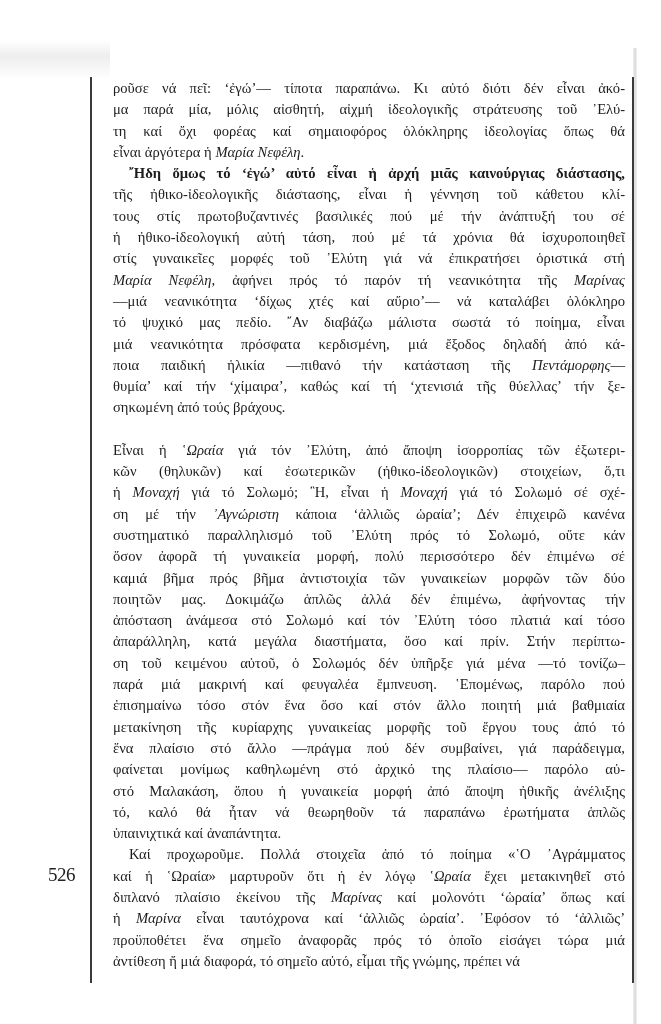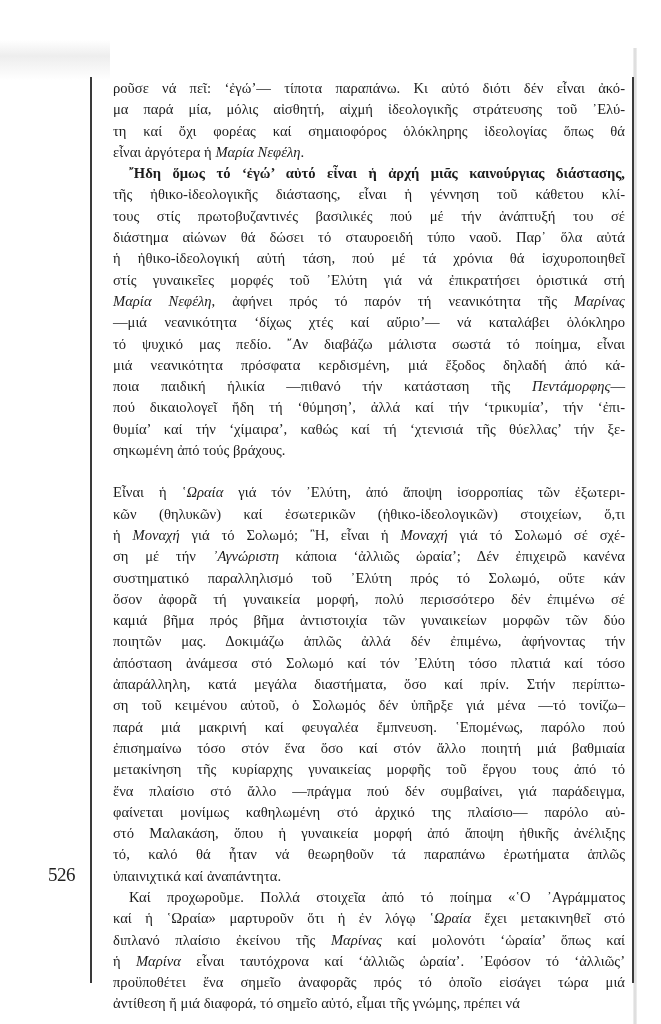--- a/index.html
+++ b/index.html
@@ -57,29 +57,27 @@
     <div class="para" style="text-indent: 0px;">
       <span class="line"><span>ροῦσε νά πεῖ: ‘ἐγώ’— τίποτα παραπάνω. Κι αὐτό διότι δέν εἶναι ἀκό-</span></span>
       <span class="line"><span>μα παρά μία, μόλις αἰσθητή, αἰχμή ἰδεολογικῆς στράτευσης τοῦ ᾿Ελύ-</span></span>
       <span class="line"><span>τη καί ὄχι φορέας καί σημαιοφόρος ὁλόκληρης ἰδεολογίας ὅπως θά</span></span>
       <span class="line last"><span>εἶναι ἀργότερα ἡ </span><em>Μαρία Νεφέλη</em><span>.</span></span>
     </div>
     <div class="para indent" style="text-indent: 0px;">
       <span class="line" style="padding-left: 16px; font-weight: bold;"><span>῎Ηδη ὅμως τό ‘ἐγώ’ αὐτό εἶναι ἡ ἀρχή μιᾶς καινούργιας διάστασης,</span></span>
       <span class="line"><span>τῆς ἠθικο-ἰδεολογικῆς διάστασης, εἶναι ἡ γέννηση τοῦ κάθετου κλί-</span></span>
       <span class="line"><span>τους στίς πρωτοβυζαντινές βασιλικές πού μέ τήν ἀνάπτυξή του σέ</span></span>
-      <span class="line"><span>διάστημα αἰώνων θά δώσει τό σταυροειδή τύπο ναοῦ. Παρ᾿ ὅλα αὐτά</span></span>
       <span class="line"><span>ἡ ἠθικο-ἰδεολογική αὐτή τάση, πού μέ τά χρόνια θά ἰσχυροποιηθεῖ</span></span>
       <span class="line"><span>στίς γυναικεῖες μορφές τοῦ ᾿Ελύτη γιά νά ἐπικρατήσει ὁριστικά στή</span></span>
       <span class="line"><em>Μαρία Νεφέλη</em><span>, ἀφήνει πρός τό παρόν τή νεανικότητα τῆς </span><em>Μαρίνας</em></span>
       <span class="line"><span>—μιά νεανικότητα ‘δίχως χτές καί αὔριο’— νά καταλάβει ὁλόκληρο</span></span>
       <span class="line"><span>τό ψυχικό μας πεδίο. ῎Αν διαβάζω μάλιστα σωστά τό ποίημα, εἶναι</span></span>
       <span class="line"><span>μιά νεανικότητα πρόσφατα κερδισμένη, μιά ἔξοδος δηλαδή ἀπό κά-</span></span>
       <span class="line"><span>ποια παιδική ἡλικία —πιθανό τήν κατάσταση τῆς </span><em>Πεντάμορφης</em><span>—</span></span>
-      <span class="line"><span>πού δικαιολογεῖ ἤδη τή ‘θύμηση’, ἀλλά καί τήν ‘τρικυμία’, τήν ‘ἐπι-</span></span>
       <span class="line"><span>θυμία’ καί τήν ‘χίμαιρα’, καθώς καί τή ‘χτενισιά τῆς θύελλας’ τήν ξε-</span></span>
       <span class="line last"><span>σηκωμένη ἀπό τούς βράχους.</span></span>
     </div>
     <div class="para gap" style="text-indent: 0px;">
       <span class="line"><span>Εἶναι ἡ </span><em>῾Ωραία</em><span> γιά τόν ᾿Ελύτη, ἀπό ἄποψη ἰσορροπίας τῶν ἐξωτερι-</span></span>
       <span class="line"><span>κῶν (θηλυκῶν) καί ἐσωτερικῶν (ἠθικο-ἰδεολογικῶν) στοιχείων, ὅ,τι</span></span>
       <span class="line"><span>ἡ </span><em>Μοναχή</em><span> γιά τό Σολωμό; ῍Η, εἶναι ἡ </span><em>Μοναχή</em><span> γιά τό Σολωμό σέ σχέ-</span></span>
       <span class="line"><span>ση μέ τήν </span><em>᾿Αγνώριστη</em><span> κάποια ‘ἀλλιῶς ὡραία’; Δέν ἐπιχειρῶ κανένα</span></span>
       <span class="line"><span>συστηματικό παραλληλισμό τοῦ ᾿Ελύτη πρός τό Σολωμό, οὔτε κάν</span></span>
       <span class="line"><span>ὅσον ἀφορᾶ τή γυναικεία μορφή, πολύ περισσότερο δέν ἐπιμένω σέ</span></span>

